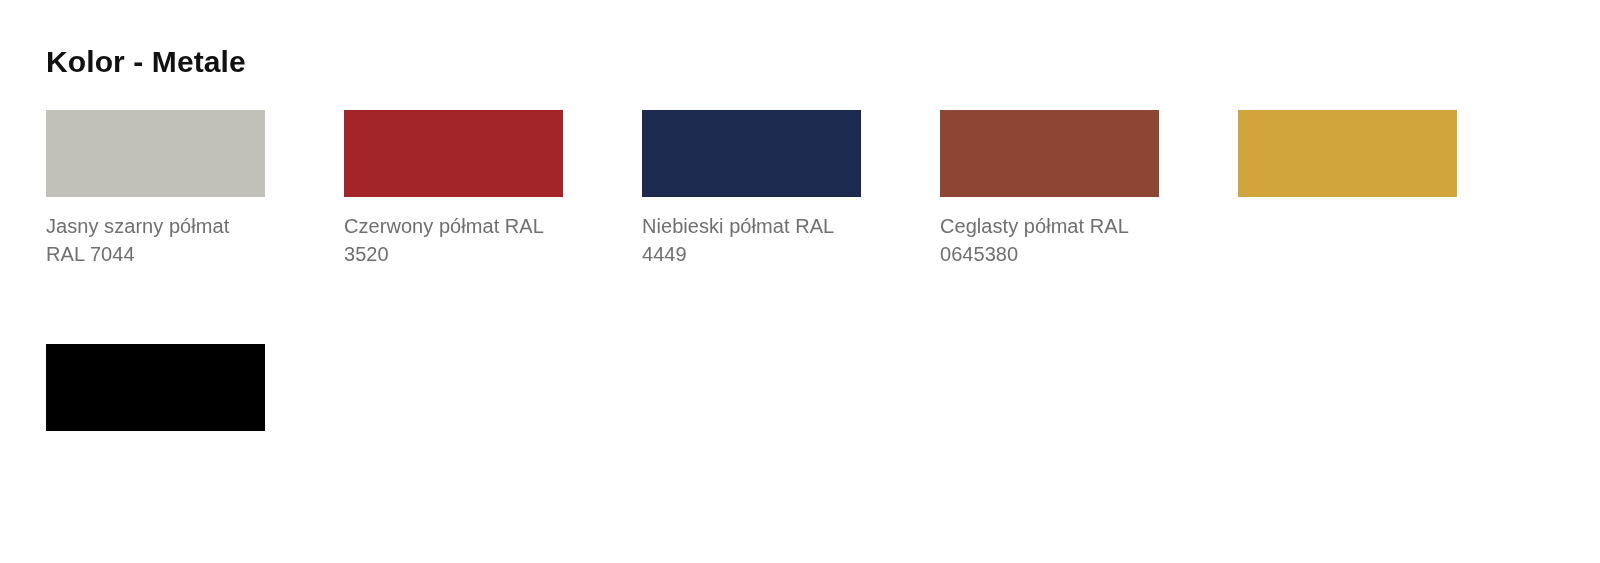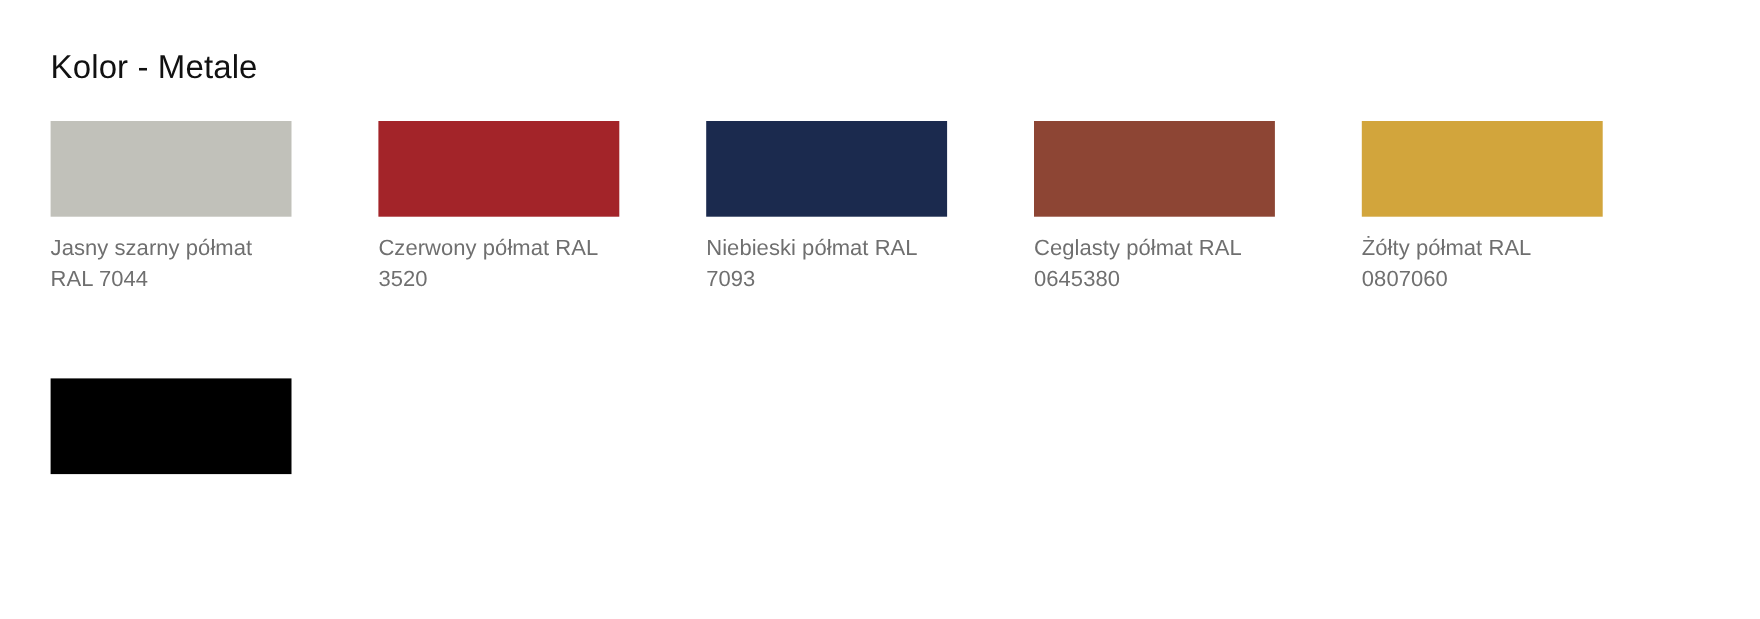--- a/index.html
+++ b/index.html
@@ -23,21 +23,21 @@
     background: #ffffff;
     box-sizing: border-box;
   }
 
   .page-title {
     position: absolute;
     left: 46px;
     top: 23px;
     font-size: 30px;
     line-height: 38px;
-    font-weight: 400;
+    font-weight: 700;
     color: #111111;
     letter-spacing: 0.1px;
     white-space: nowrap;
   }
 
   .swatch-grid {
     position: absolute;
     left: 46px;
     top: 110px;
     width: 1460px;
@@ -84,28 +84,27 @@
   <div class="swatch-item">
         <span class="swatch-chip" style="background: rgb(193, 193, 186);"></span>
         <span class="swatch-label">Jasny szarny półmat RAL 7044</span>
       </div>
       <div class="swatch-item">
         <span class="swatch-chip" style="background: rgb(163, 36, 41);"></span>
         <span class="swatch-label">Czerwony półmat RAL 3520</span>
       </div>
       <div class="swatch-item">
         <span class="swatch-chip" style="background: rgb(27, 42, 78);"></span>
-        <span class="swatch-label">Niebieski półmat RAL 7093</span>
+        <span class="swatch-label">Niebieski półmat RAL 4449</span>
       </div>
       <div class="swatch-item">
         <span class="swatch-chip" style="background: rgb(141, 69, 52);"></span>
         <span class="swatch-label">Ceglasty półmat RAL 0645380</span>
       </div>
       <div class="swatch-item">
         <span class="swatch-chip" style="background: rgb(210, 165, 60);"></span>
-        <span class="swatch-label">Żółty półmat RAL 0807060</span>
       </div>
       <div class="swatch-item">
         <span class="swatch-chip" style="background: rgb(0, 0, 0);"></span>
       </div>
     </div>
 
 </div>
 
 </body></html>

